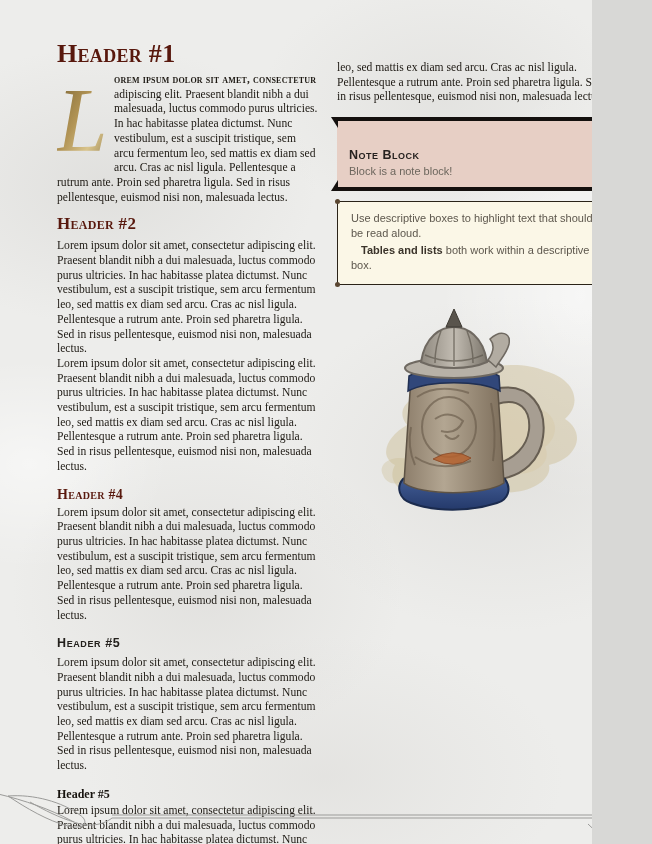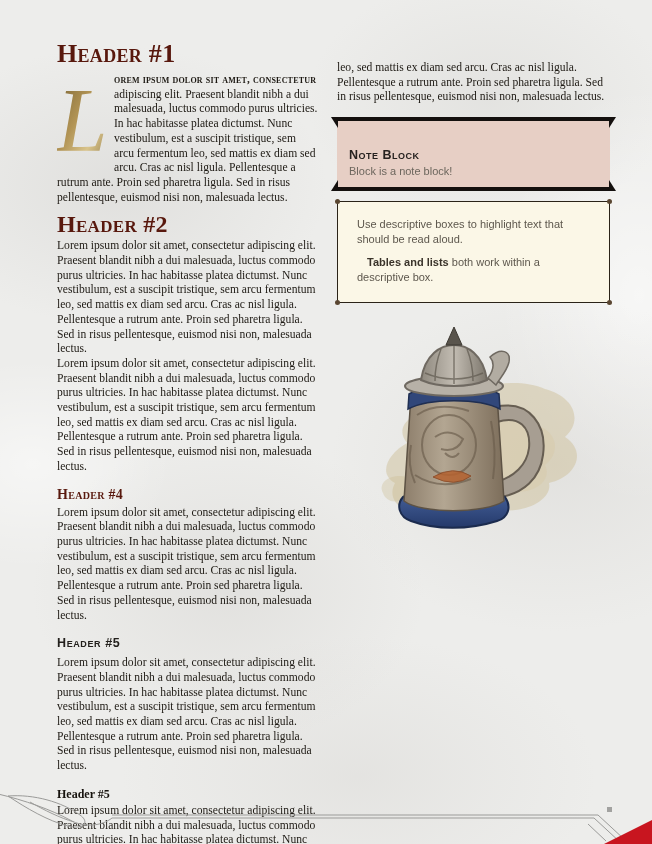--- a/index.html
+++ b/index.html
@@ -1,36 +1,36 @@
 <!DOCTYPE html>
 <html><head>
 <meta charset="utf-8">
 <style>
   html,body{margin:0;padding:0;background:#d8d8d6;}
   .page{
-    position:relative;width:652px;height:844px;overflow:hidden;
+    position:relative;width:592px;height:844px;overflow:hidden;
     background-color:#ededeb;
     background-image:
       radial-gradient(ellipse 300px 200px at 18% 22%, rgba(200,199,196,.35), transparent 70%),
       radial-gradient(ellipse 260px 180px at 75% 12%, rgba(205,204,200,.30), transparent 70%),
       radial-gradient(ellipse 320px 240px at 85% 55%, rgba(198,196,192,.28), transparent 70%),
       radial-gradient(ellipse 280px 220px at 35% 70%, rgba(200,198,194,.30), transparent 70%),
       radial-gradient(ellipse 340px 200px at 55% 92%, rgba(202,200,196,.26), transparent 70%),
       radial-gradient(ellipse 200px 150px at 5% 55%, rgba(255,255,255,.5), transparent 70%),
       radial-gradient(ellipse 200px 300px at 98% 35%, rgba(255,255,255,.55), transparent 70%);
     font-family:"Liberation Serif", serif;
     color:#1d1913;
   }
   .columns{position:absolute;left:57px;top:40px;width:553px;display:flex;gap:19px;}
   .col-left{width:261px;}
   .col-right{width:273px;padding-top:21px;box-sizing:border-box;}
 
   h1,h2,h3,h4{font-family:"Liberation Serif", serif;color:#58180d;font-variant:small-caps;font-weight:700;letter-spacing:.3px;}
   h1{font-size:26px;line-height:28px;margin:0 0 4px;}
-  h2{font-size:24px;line-height:24px;margin:7px 0 3px;}
+  h2{font-size:17px;line-height:24px;margin:7px 0 3px;}
   h3{font-size:16.5px;line-height:20px;margin:11px 0 5px;border-bottom:1.6px solid #c9ad6a;padding-bottom:1px;}
   h4{font-size:14px;line-height:17px;margin:11px 0 3px;}
   .h5{font-family:"Liberation Sans", sans-serif;color:#23201c;font-variant:small-caps;font-weight:700;
       font-size:12.5px;line-height:15px;letter-spacing:.6px;margin:13px 0 5px;}
   .h6{font-size:12px;line-height:15px;font-weight:700;margin:13px 0 2px;color:#17130e;}
 
   p.body{font-size:11.6px;line-height:14.7px;margin:0;text-align:left;}
   .lead-caps{font-variant:small-caps;font-weight:700;font-size:11.2px;letter-spacing:.2px;text-align:center;}
 
   .dropcap{float:left;width:50px;height:97px;margin:3px 7px 0 0;}
@@ -46,21 +46,21 @@
   .w-tl{top:-4px;left:-6px;border-top:11px solid #14100e;border-left:7px solid transparent;}
   .w-tr{top:-4px;right:-6px;border-top:11px solid #14100e;border-right:7px solid transparent;}
   .w-bl{bottom:-4px;left:-6px;border-bottom:11px solid #14100e;border-left:7px solid transparent;}
   .w-br{bottom:-4px;right:-6px;border-bottom:11px solid #14100e;border-right:7px solid transparent;}
 
   
   .desc{position:relative;margin:10px 0 0;background:#fbf7e7;border:1px solid #2a2318;
         padding:7px 11px 9px;}
   .desc-title{font-family:"Liberation Sans", sans-serif;font-variant:small-caps;font-weight:700;
               font-size:12px;letter-spacing:.5px;color:#33261a;margin-bottom:3px;}
-  .desc p{font-family:"Liberation Sans", sans-serif;font-size:11px;line-height:15px;color:#5d574d;margin:8px;}
+  .desc p{font-family:"Liberation Sans", sans-serif;font-size:11px;line-height:15px;color:#5d574d;margin:2px;}
   .desc .indent{text-indent:10px;}
   .desc b{color:#3a332a;}
   .dot{position:absolute;width:5px;height:5px;border-radius:50%;background:#5a4631;}
   .d-tl{top:-3px;left:-3px;} .d-tr{top:-3px;right:-3px;}
   .d-bl{bottom:-3px;left:-3px;} .d-br{bottom:-3px;right:-3px;}
 
   .illustration{display:block;margin:22px 0 0 12px;}
 
   .footer-art{position:absolute;left:0;bottom:0;}
 </style>

